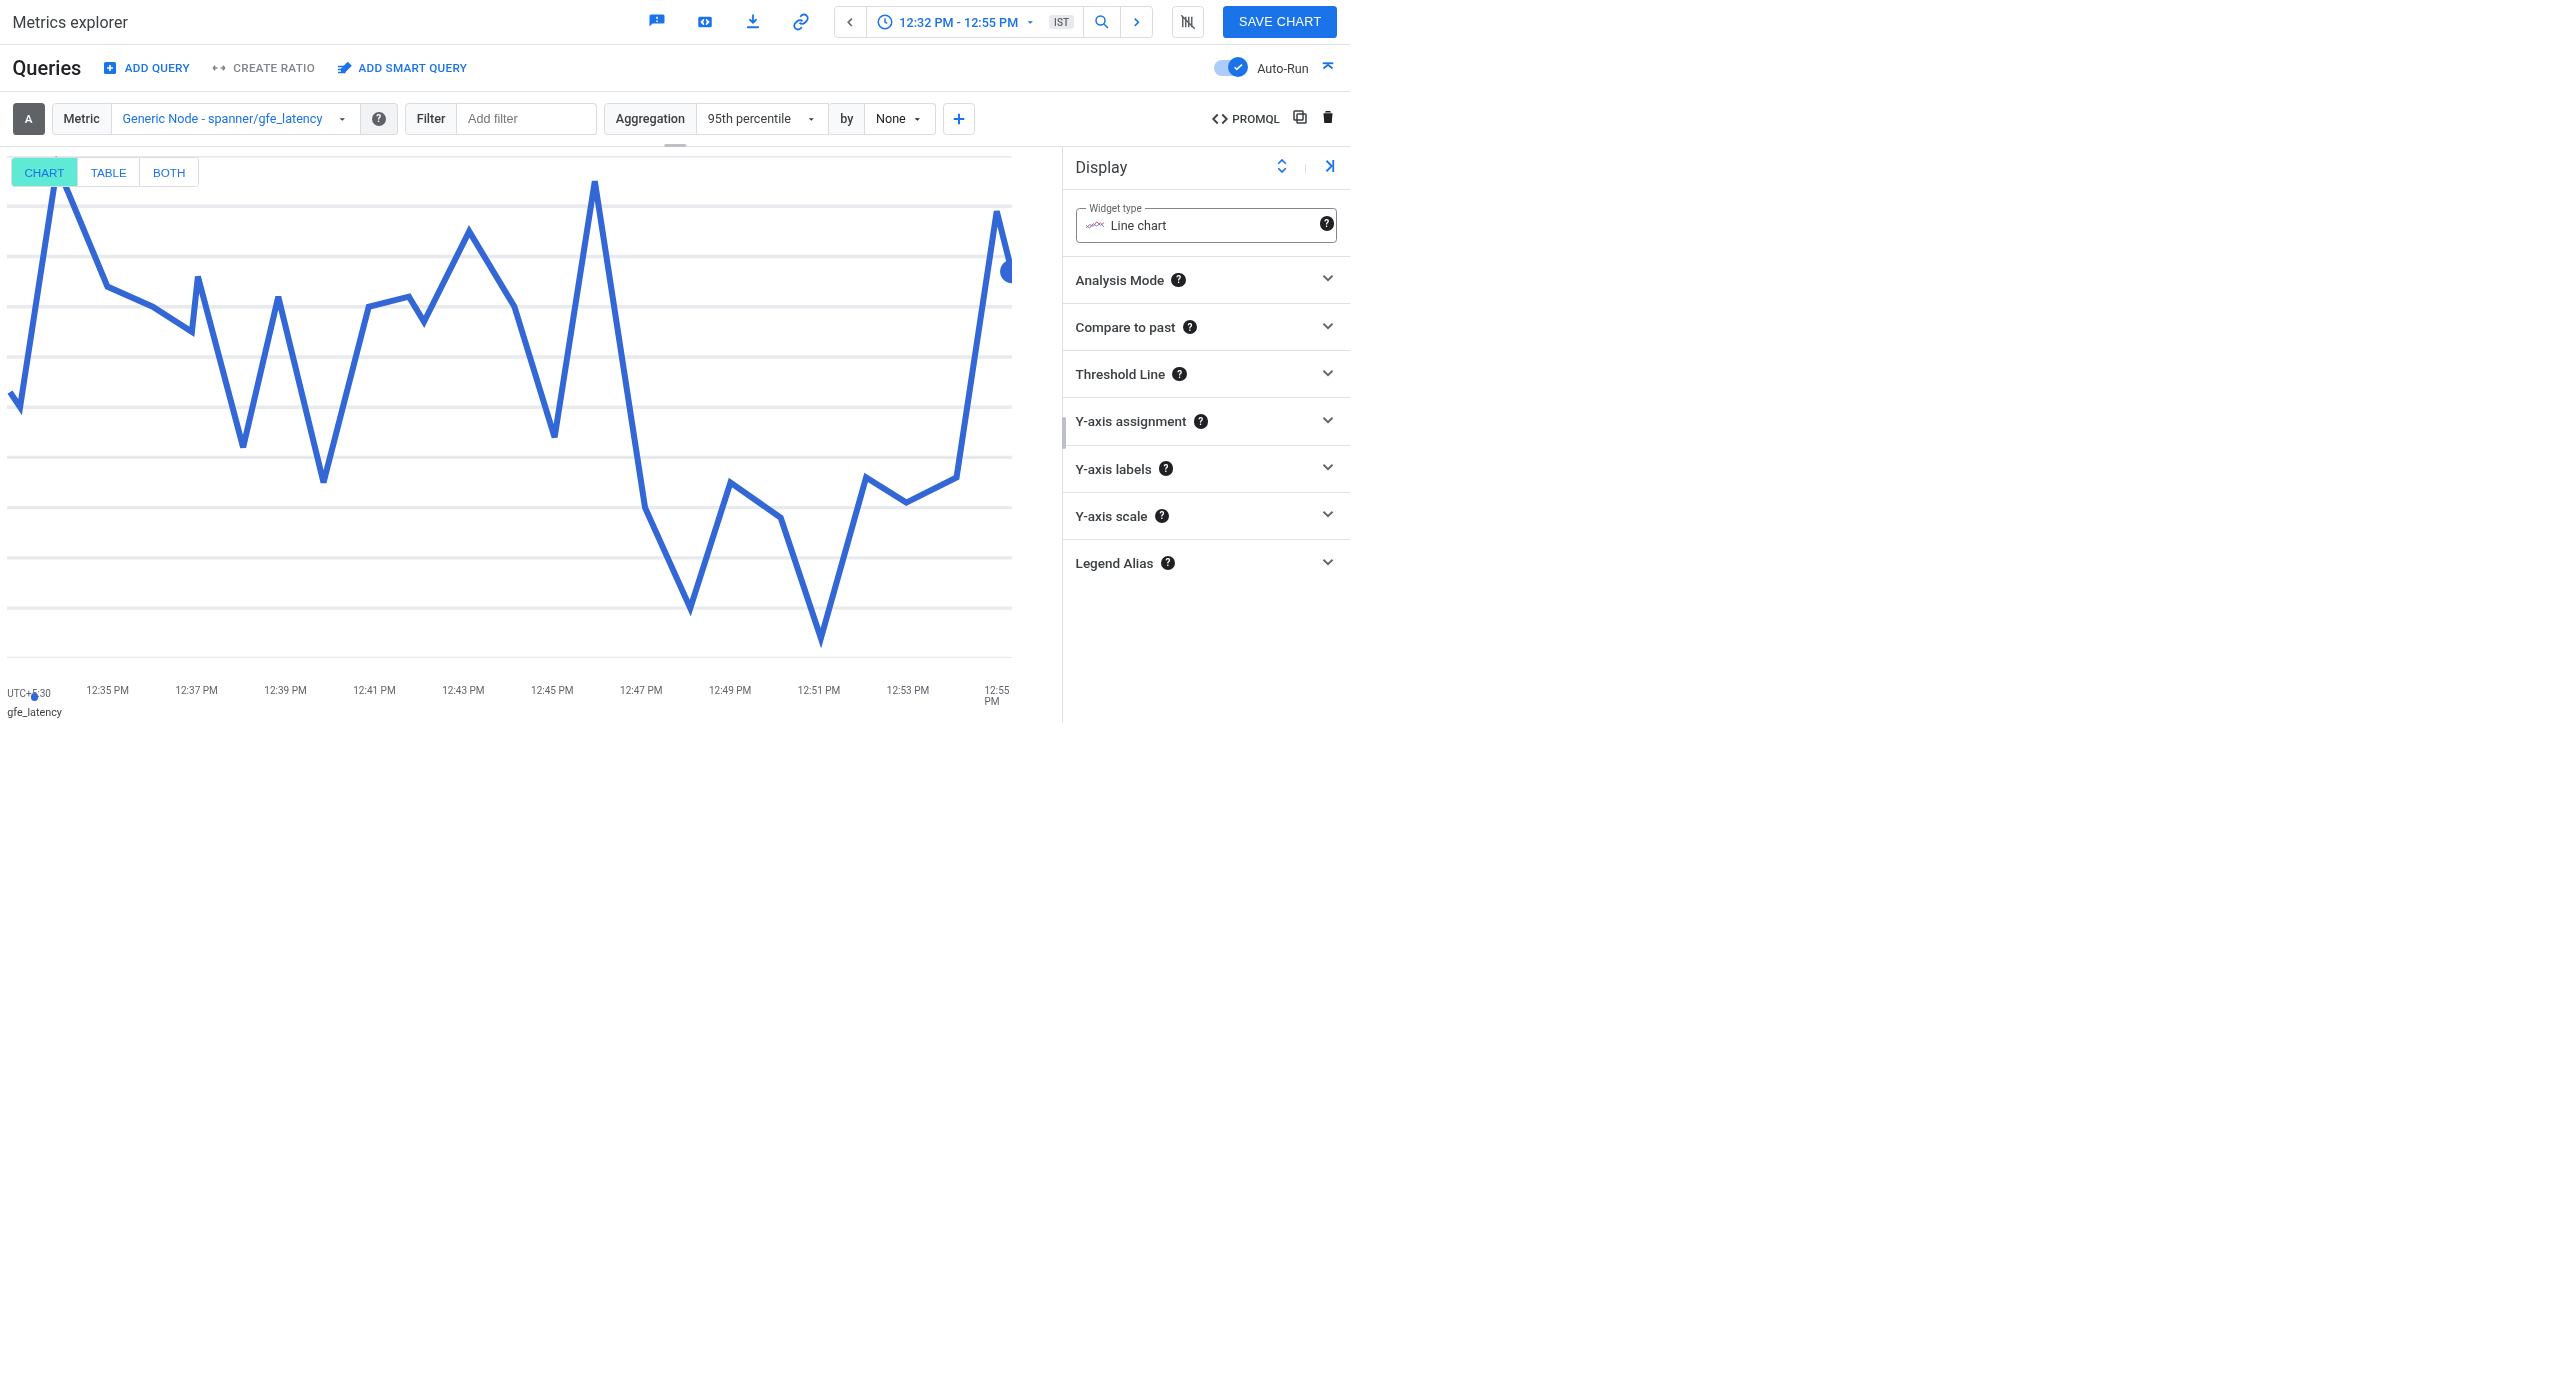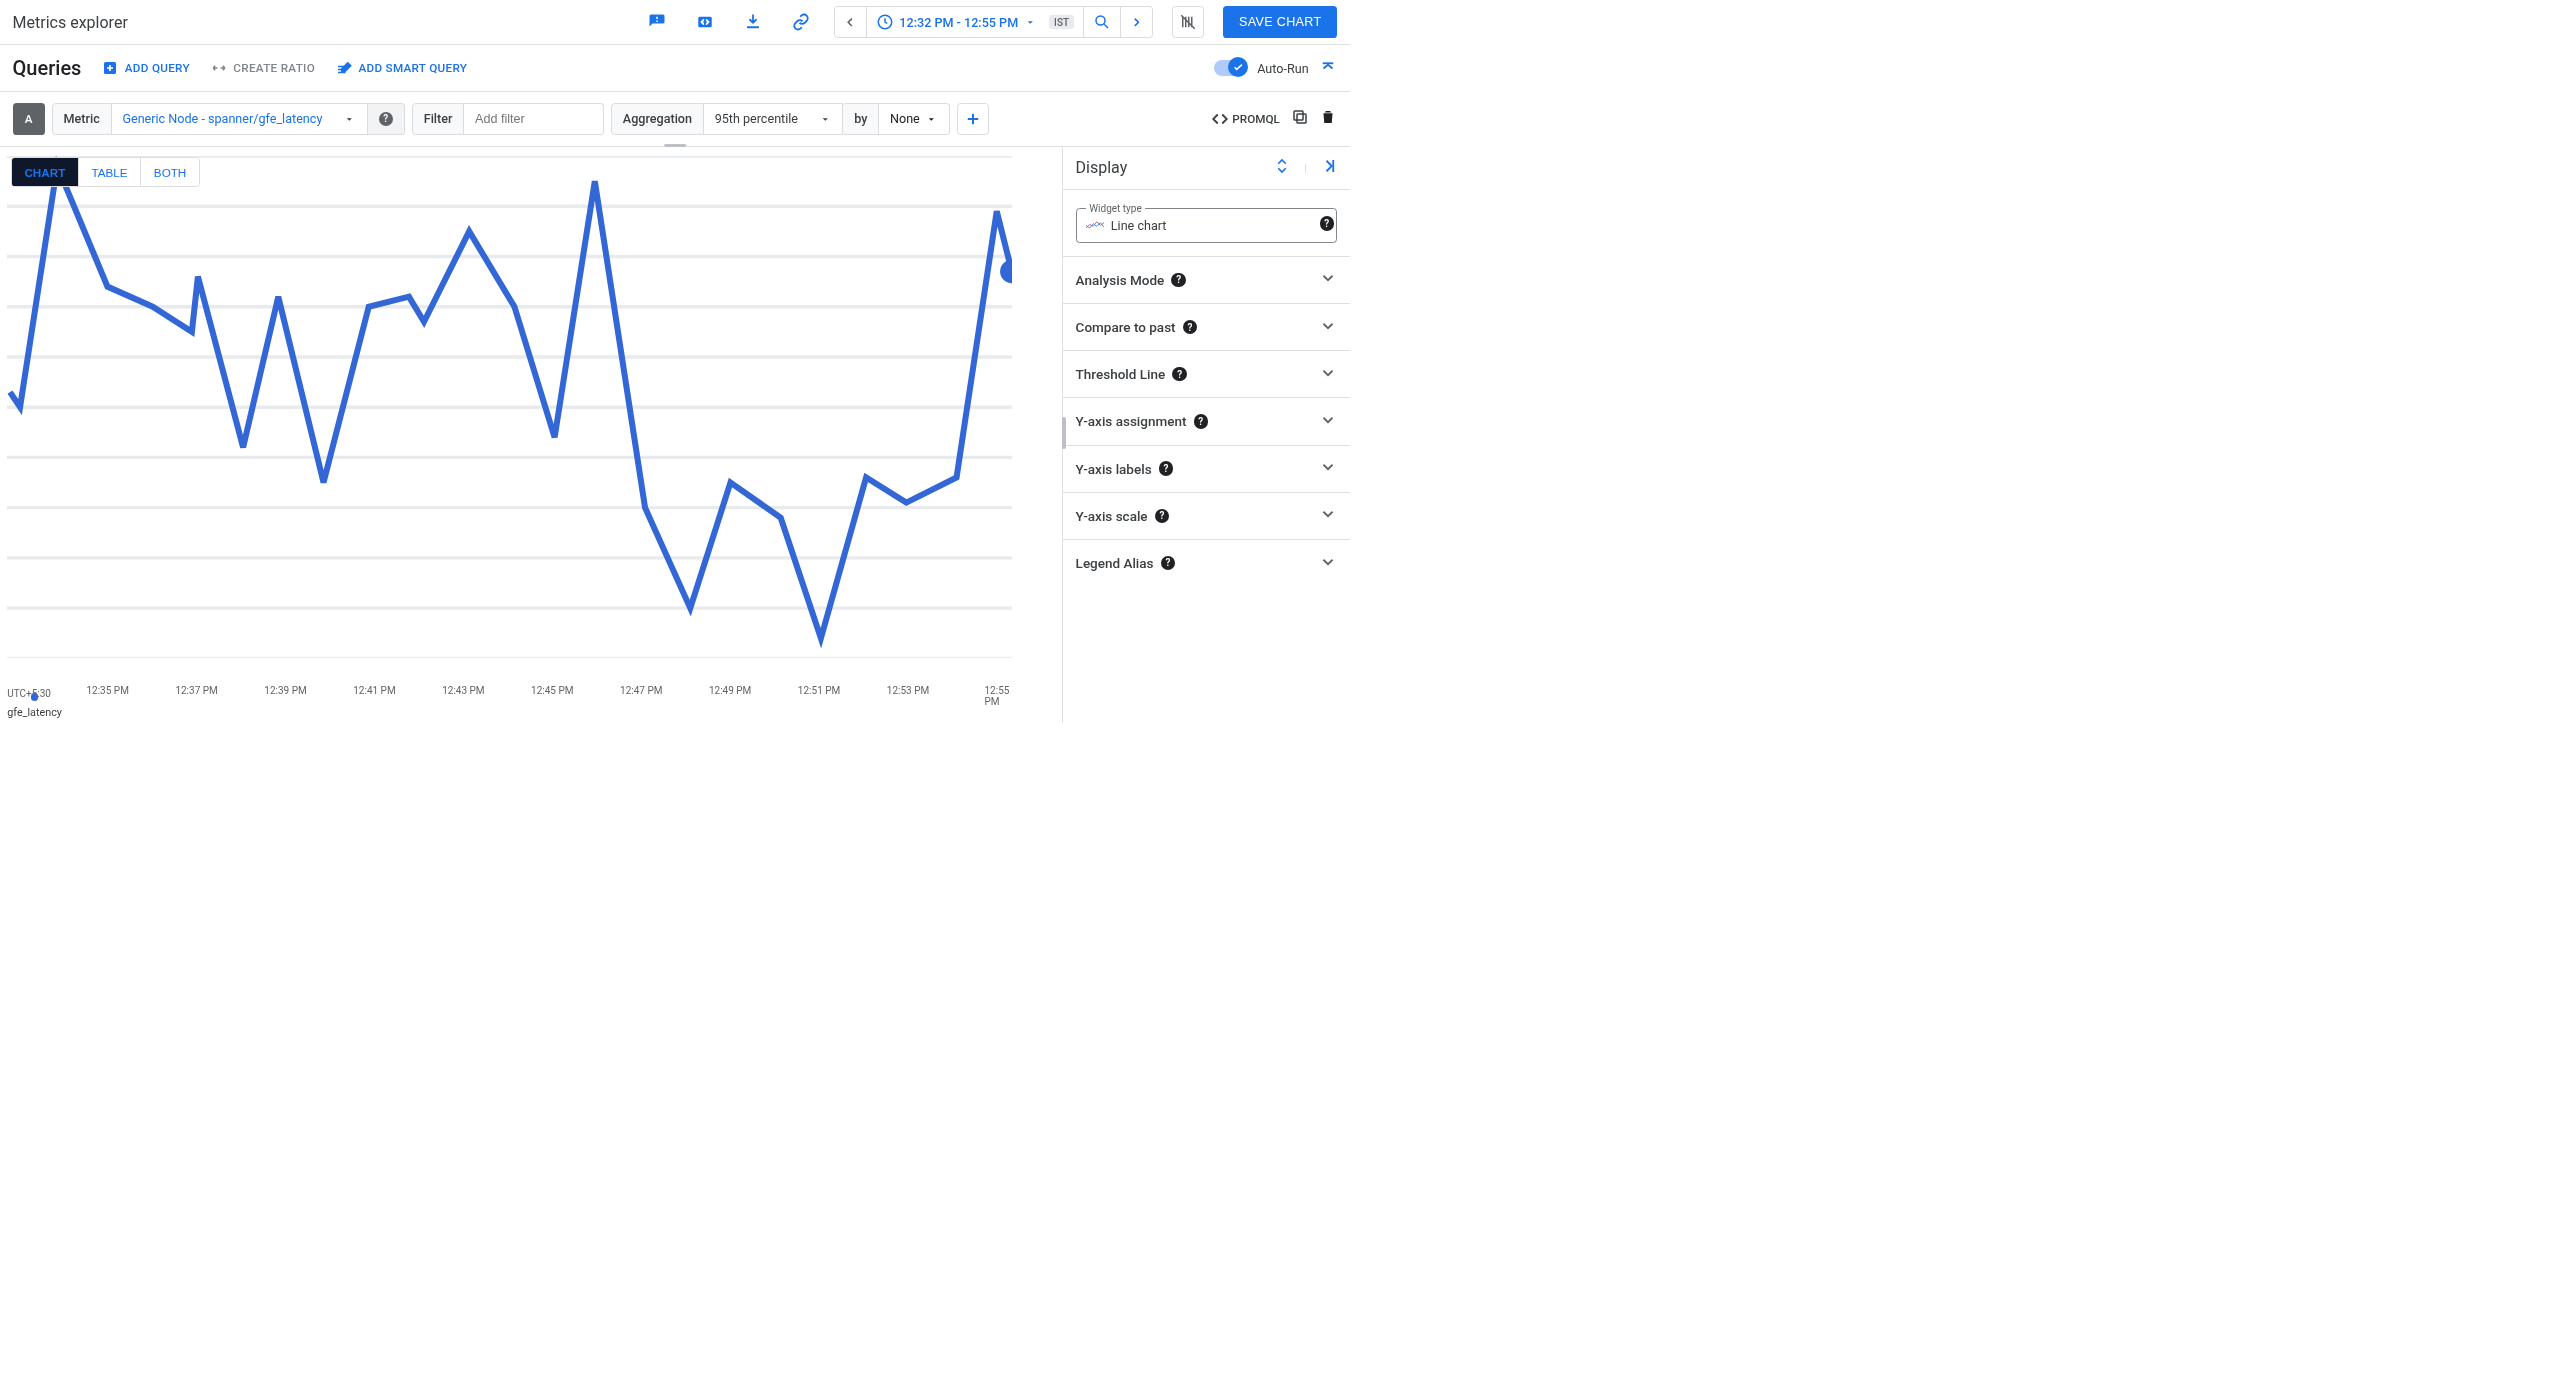--- a/index.html
+++ b/index.html
@@ -85,21 +85,21 @@
   .query-badge {
     width:32px; height:32px; border-radius:3.6px; background:#5f6368; color:#fff;
     display:flex; align-items:center; justify-content:center; font-weight:500;
   }
   .pill-group { display:flex; height:32px; }
   .pill {
     display:flex; align-items:center; padding:0 10.8px; border:0.9px solid #dadce0;
     background:#fff; font-size:12.6px;
   }
   .pill.label { background:#f8f9fa; color:#3c4043; font-weight:500; border-radius:3.6px 0 0 3.6px; }
-  .pill.value { color:#1a73e8; gap:21px; }
+  .pill.value { color:#1a73e8; gap:14px; }
   .pill.end { border-radius:0 3.6px 3.6px 0; }
   .pill.tight { border-left:none; }
   .pill input { border:none; outline:none; font-size:12.6px; width:117px; color:#3c4043; background:transparent;}
   .pill.value .caret { color:#3c4043; }
 
   .add-btn {
     width:32px; height:32px; border:0.9px solid #dadce0; border-radius:3.6px;
     display:flex; align-items:center; justify-content:center; color:#1a73e8; cursor:pointer;
   }
 
@@ -116,21 +116,21 @@
 
   .view-toggle {
     position:absolute; top:10.8px; left:10.8px; display:flex; border:0.9px solid #dadce0;
     border-radius:3.6px; overflow:hidden; z-index:2;
   }
   .view-toggle button {
     border:none; background:#fff; padding:7.2px 12.6px; font-size:11.7px; font-weight:500;
     color:#1a73e8; cursor:pointer; border-left:0.9px solid #dadce0;
   }
   .view-toggle button:first-child { border-left:none; }
-  .view-toggle button.active { background:#0f172a;font-weight:bold; }
+  .view-toggle button.active { background:#5eead4; }
 
   .chart-canvas { position:absolute; top:9px; left:7.2px; right: 50px; bottom: 41px; }
   .chart-canvas .grid line { stroke:#e8eaed; stroke-width:1; }
   .chart-canvas .series { fill:none; stroke:#3367d6; stroke-width:1.8; }
   .chart-canvas .dot { fill:#3367d6; }
 
   .y-ticks { position:absolute; top:9px; right:3.6px; bottom:41px; width:45px; }
   .y-ticks span { position:absolute; right:0; font-size:10px; color:#5f6368; transform:translateY(-50%); }
 
   .x-ticks { position:absolute; left:7.2px; right:50px; bottom:23.4px; height:14.4px; }

